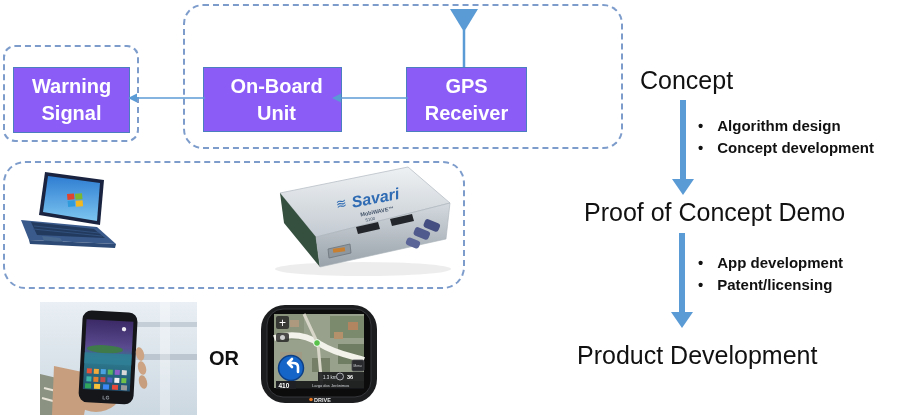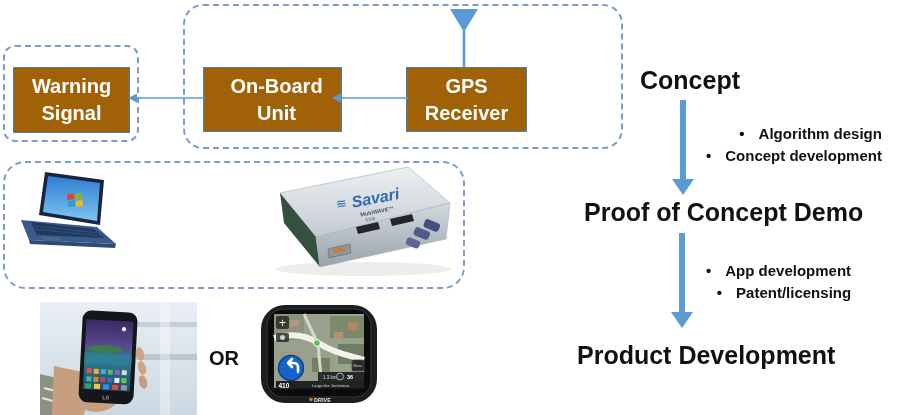--- a/index.html
+++ b/index.html
@@ -5,36 +5,36 @@
   html,body{margin:0;padding:0;background:#fff;}
   body{width:917px;height:415px;position:relative;overflow:hidden;
        font-family:"Liberation Sans",sans-serif;}
   .canvas{position:absolute;inset:0;width:917px;height:415px;}
 
   .dashed-rect{position:absolute;border:2px dashed #7d9ccb;background:transparent;}
   .dashed-big{left:183px;top:4px;width:436px;height:141px;border-radius:20px;}
   .dashed-warn{left:3px;top:45px;width:132px;height:93px;border-radius:12px;}
   .dashed-mid{left:3px;top:161px;width:458px;height:124px;border-radius:22px;}
 
-  .bluebox{position:absolute;background:#a16207;border:1px solid #4a7ebf;
+  .bluebox{position:absolute;background:#8b5cf6;border:1px solid #4a7ebf;
            color:#fff;font-weight:700;font-size:20px;line-height:1.35;
            display:flex;align-items:center;justify-content:center;text-align:center;}
   .box-warning{left:13px;top:67px;width:115px;height:64px;}
   .box-onboard{left:203px;top:67px;width:129px;height:63px;padding-left:8px;}
   .box-gps{left:406px;top:67px;width:119px;height:63px;}
 
   .antenna-label{position:absolute;left:486px;top:14px;font-size:26px;color:#141414;
                  font-weight:400;letter-spacing:-0.5px;white-space:nowrap;}
 
-  .flow-title{position:absolute;color:#111;font-weight:700;font-size:25px;white-space:nowrap;}
+  .flow-title{position:absolute;color:#111;font-weight:400;font-size:25px;white-space:nowrap;}
   .t-concept{left:640px;top:66px;}
   .t-poc{left:584px;top:198px;}
   .t-product{left:577px;top:341px;}
 
-  .bullets{position:absolute;margin:12px;padding:0;list-style:none;text-align:right;}
+  .bullets{position:absolute;margin:4px;padding:0;list-style:none;}
   .bullets li{font-size:15px;font-weight:700;color:#111;line-height:22px;white-space:nowrap;}
   .bullets li::before{content:"\2022";margin-right:14px;font-size:15px;}
   .b1{left:694px;top:111px;}
   .b2{left:694px;top:248px;}
 
   .abs{position:absolute;}
   .or-label{position:absolute;left:209px;top:347px;font-size:20px;font-weight:700;color:#111;}
   svg text{font-family:"Liberation Sans",sans-serif;}
 </style>
 </head>

